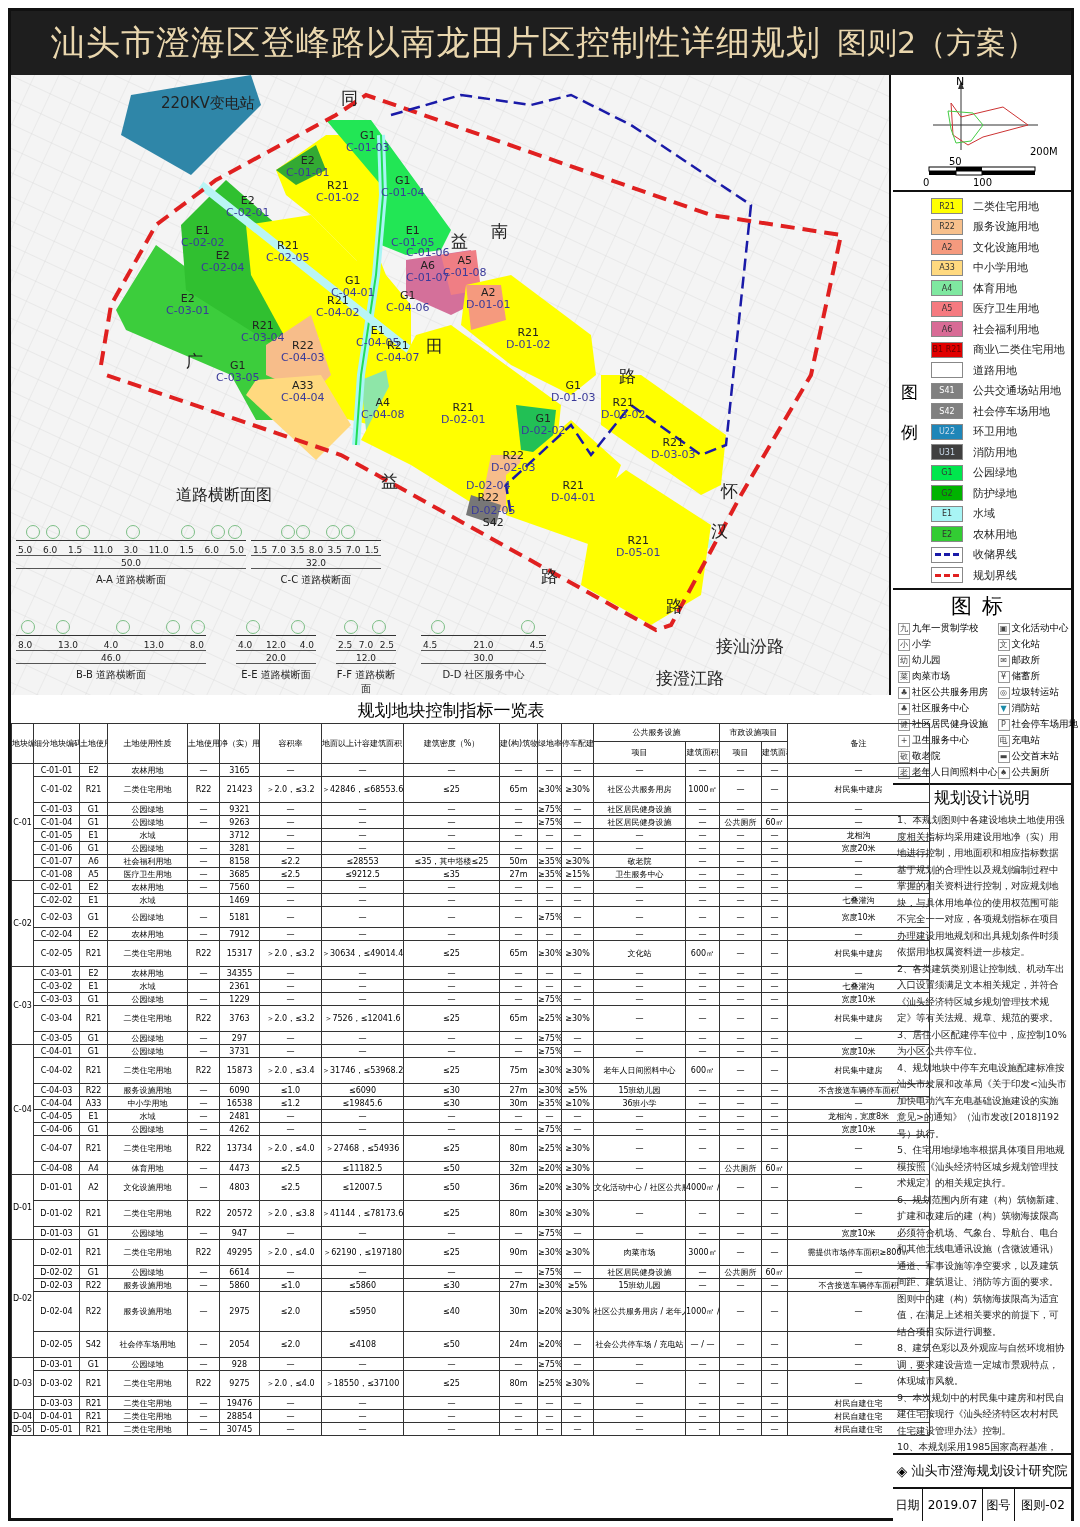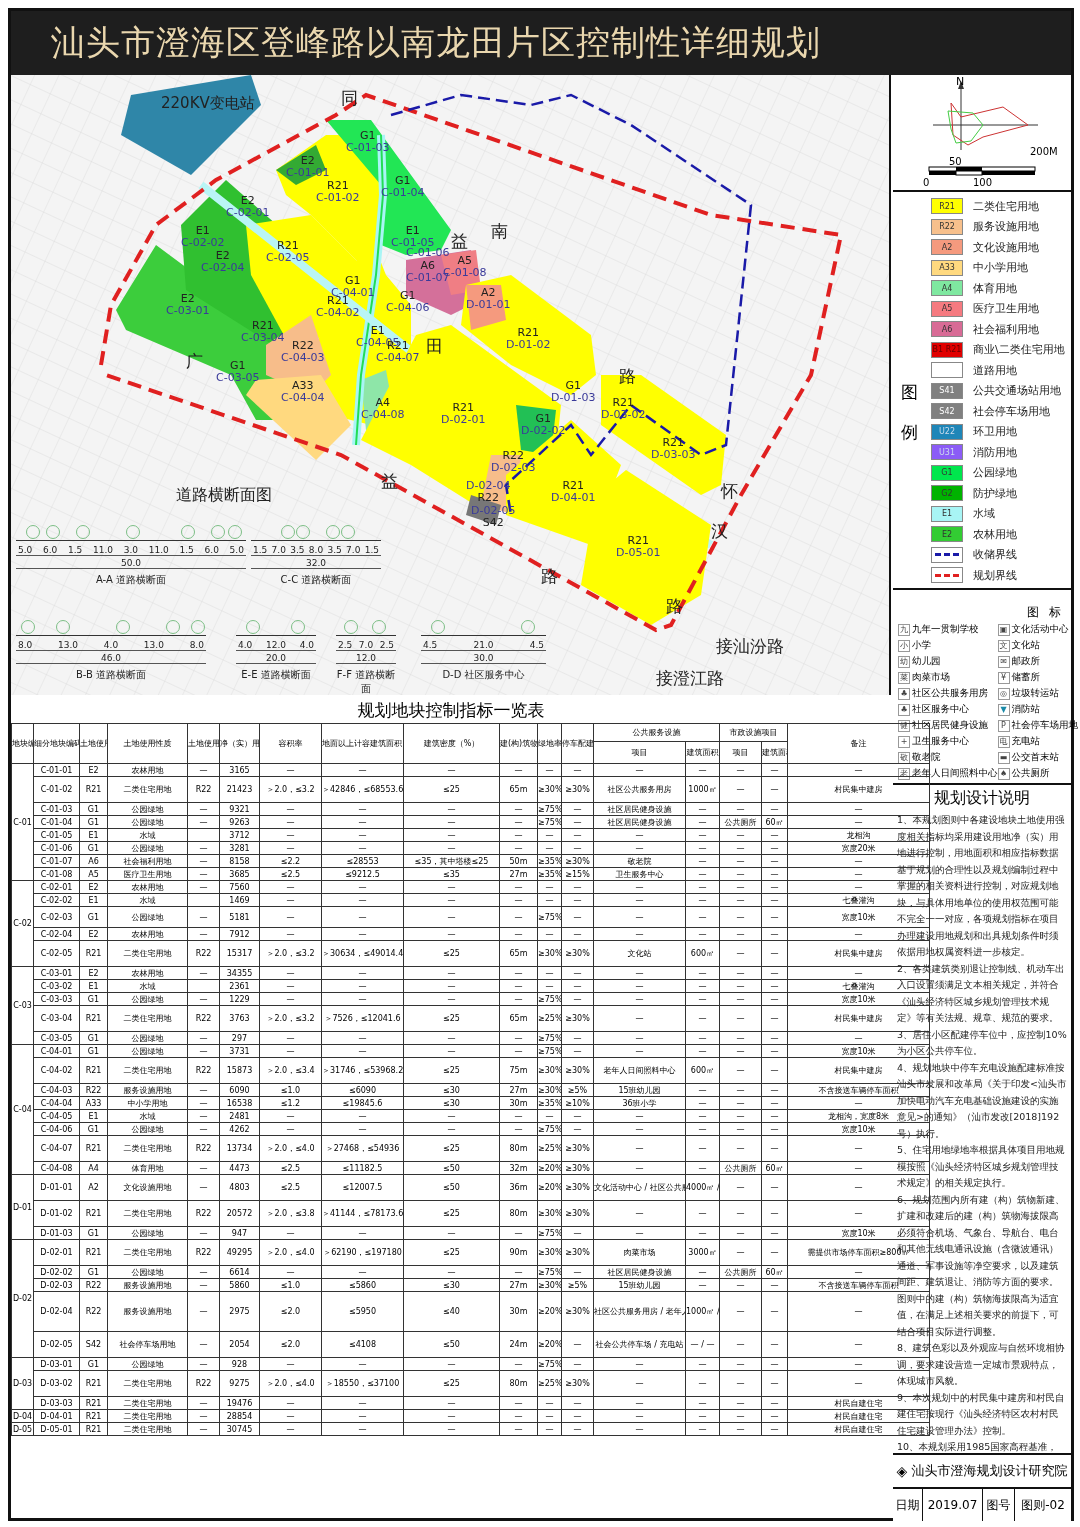--- a/index.html
+++ b/index.html
@@ -22,21 +22,21 @@
 .road-profile .ground{position:absolute;bottom:4px;left:0;right:0;border-bottom:1.5px solid #333}
 .tree{position:absolute;bottom:6px;width:14px;height:14px;border:1px solid #7dbf86;border-radius:50%}
 .side{position:absolute;left:893px;top:75px;width:178px;height:1446px}
 .compass{position:absolute;left:0;top:0;width:178px;height:117px;border-bottom:2px solid #111;background:#fff}
 .legend{position:absolute;left:0;top:117px;width:178px;height:398px;border-bottom:2px solid #111;background:#fff}
 .legend-head{position:absolute;left:8px;top:180px;font-size:17px;line-height:40px;width:20px}
 .legend-item{position:absolute;left:38px;display:flex;align-items:center;height:20px}
 .swatch{width:32px;height:16px;border:1px solid #888;font-size:8px;display:flex;align-items:center;justify-content:center;color:#333}
 .legend-label{margin-left:10px;font-size:11px;color:#222}
 .icons{position:absolute;left:0;top:515px;width:178px;height:195px;border-bottom:2px solid #111;background:#fff}
-.icons-title{text-align:right;font-size:12px;margin-top:14px;letter-spacing:10px}
+.icons-title{text-align:center;font-size:21px;margin-top:2px;letter-spacing:10px}
 .icon-grid{display:grid;grid-template-columns:1fr 1fr;row-gap:3px;padding:2px 5px;font-size:9.5px}
 .icon-row{display:flex;align-items:center;white-space:nowrap}
 .ibox{display:inline-block;width:12px;height:12px;border:1px solid #999;font-size:8px;line-height:10px;text-align:center;margin-right:2px;color:#444}
 .notes{position:absolute;left:0;top:710px;width:178px;height:670px;background:#fff;border-bottom:2px solid #111;padding:3px 4px}
 .notes-title{text-align:center;font-size:16px;margin-bottom:3px}
 .note{font-size:9.5px;line-height:16.5px;color:#222}
 .inst{position:absolute;left:0;top:1380px;width:178px;height:34px;border-bottom:2px solid #111;display:flex;align-items:center;justify-content:center;font-size:13px;background:#fff}
 .foot{position:absolute;left:0;top:1414px;width:178px;height:32px;display:flex;font-size:12px;background:#fff}
 .foot div{border-right:1px solid #111;display:flex;align-items:center;justify-content:center}
 .table-wrap{position:absolute;left:11px;top:697px;width:880px;height:744px;background:#fff}
@@ -45,20 +45,21 @@
 td,th{border:1px solid #333;text-align:center;padding:0;line-height:11px;height:13px;font-weight:normal;overflow:hidden;white-space:nowrap}
 th{font-size:8px;line-height:10px}
 </style>
 </head>
 <body>
 
 <div class="frame"></div>
 
 <div class="titlebar">
   <span class="title-main">汕头市澄海区登峰路以南龙田片区控制性详细规划</span>
+  <span class="title-sub">图则2（方案）</span>
 </div>
 
 <div class="map">
   <svg width="880" height="620" viewBox="0 0 880 620">
     <defs>
       <pattern id="grid" width="22" height="22" patternUnits="userSpaceOnUse" patternTransform="rotate(25)">
         <path d="M0 0H22V22" fill="none" stroke="#d8d8d8" stroke-width="0.8"></path>
       </pattern>
     </defs>
     <rect width="880" height="620" fill="url(#grid)"></rect>
@@ -438,21 +439,21 @@
       </div>
     <div class="legend-item" style="top:209px">
         <div class="swatch" style="background:#808080;color:#fff">S42</div>
         <span class="legend-label">社会停车场用地</span>
       </div>
     <div class="legend-item" style="top:229.5px">
         <div class="swatch" style="background:#1f86b8;color:#cde">U22</div>
         <span class="legend-label">环卫用地</span>
       </div>
     <div class="legend-item" style="top:250px">
-        <div class="swatch" style="background:#8b5cf6;color:#cde">U31</div>
+        <div class="swatch" style="background:#404040;color:#cde">U31</div>
         <span class="legend-label">消防用地</span>
       </div>
     <div class="legend-item" style="top:270.5px">
         <div class="swatch" style="background:#00e64d">G1</div>
         <span class="legend-label">公园绿地</span>
       </div>
     <div class="legend-item" style="top:291px">
         <div class="swatch" style="background:#00b300">G2</div>
         <span class="legend-label">防护绿地</span>
       </div>

